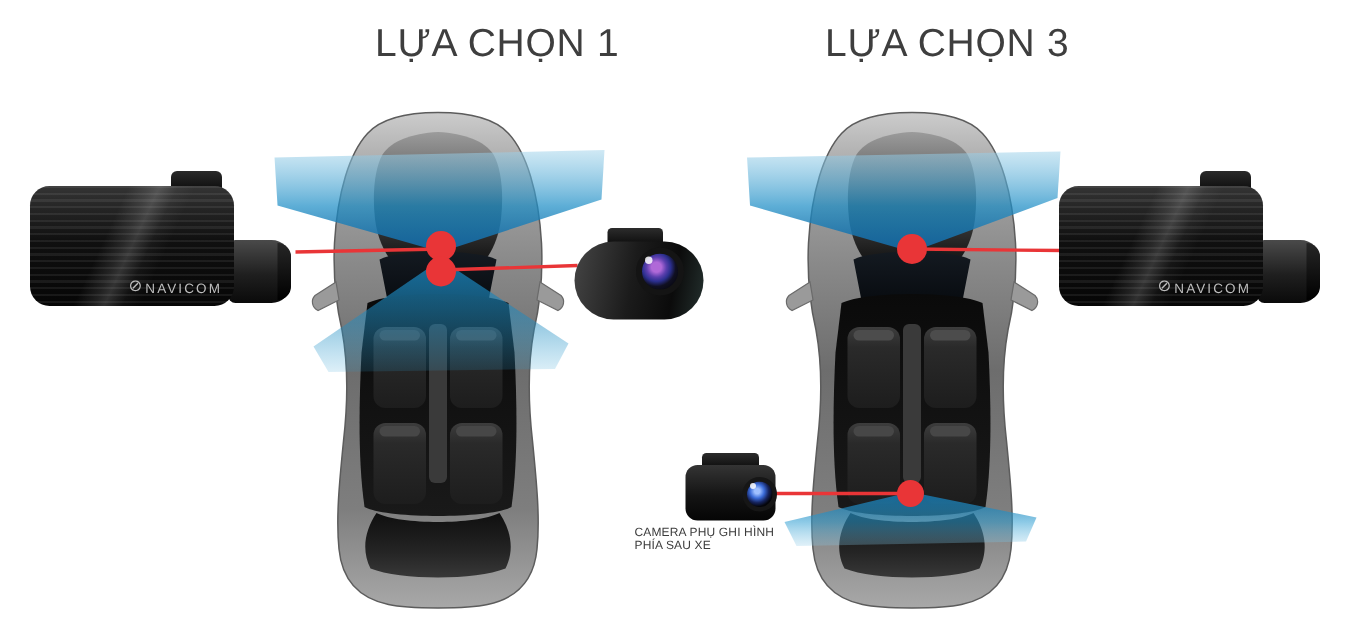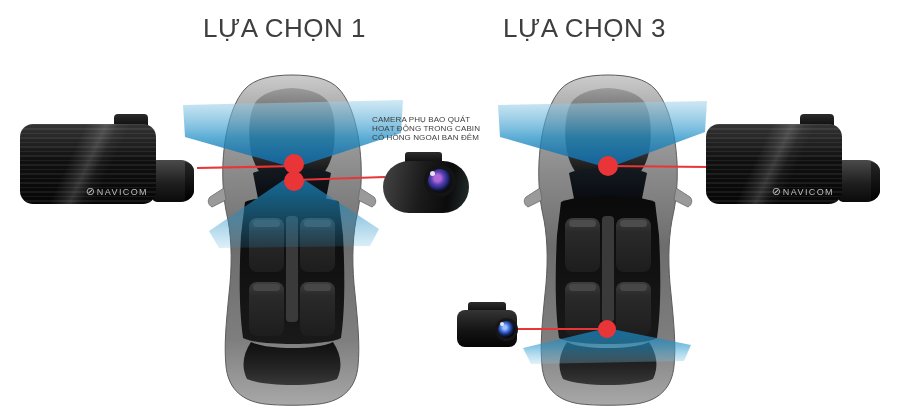--- a/index.html
+++ b/index.html
@@ -11,21 +11,21 @@
     --bg:#ffffff;
   }
   html,body{margin:0;padding:0;background:#f2f2f2;}
   .stage{
     position:relative;width:900px;height:414px;margin:0 auto;
     background:var(--bg);overflow:hidden;
     font-family:"Liberation Sans","DejaVu Sans",sans-serif;
   }
   .layer{position:absolute;left:0;top:0;}
   .title{
-    position:absolute;top:13px;width:210px;text-align:left;
+    position:absolute;top:13px;width:210px;text-align:right;
     font-size:26px;font-weight:400;letter-spacing:.5px;color:var(--title-text);
   }
   #title-1{left:203px;}
   #title-2{left:503px;}
 
   
   .dashcam{position:absolute;width:180px;height:94px;}
   .dc-mount{
     position:absolute;left:94px;top:0;width:34px;height:13px;
     background:linear-gradient(180deg,#2a2a2a,#0c0c0c);
@@ -261,20 +261,19 @@
     <div class="mc-glint"></div>
   </div>
 
   <div class="minicam rear" style="left:457px;top:302px">
     <div class="mc-bracket"></div>
     <div class="mc-body"></div>
     <div class="mc-lens"></div>
     <div class="mc-glint"></div>
   </div>
 
-  <div class="note" id="note-cabin">
-    <div>CAMERA PHỤ BAO QUÁT</div>
-    <div>HOẠT ĐỘNG TRONG CABIN</div>
-    <div>CÓ HỒNG NGOẠI BAN ĐÊM</div>
-  </div>
-
+
+  <div class="note" id="note-rear">
+    <div>CAMERA PHỤ GHI HÌNH</div>
+    <div>PHÍA SAU XE</div>
+  </div>
 
 </div>
 
 </body></html>

